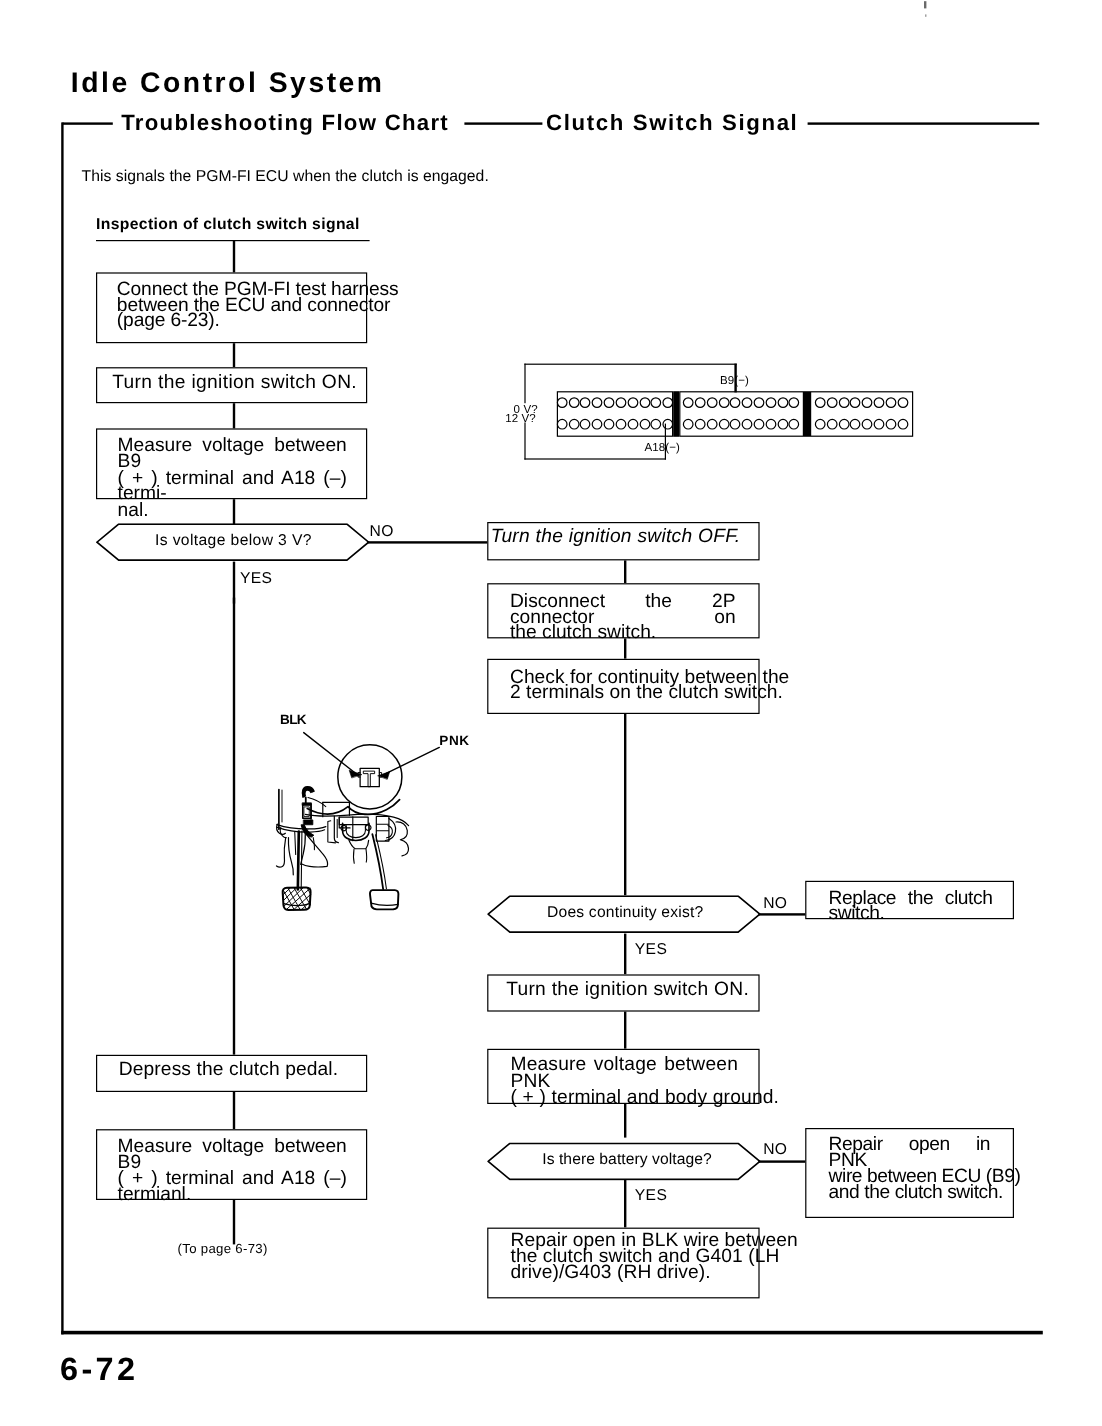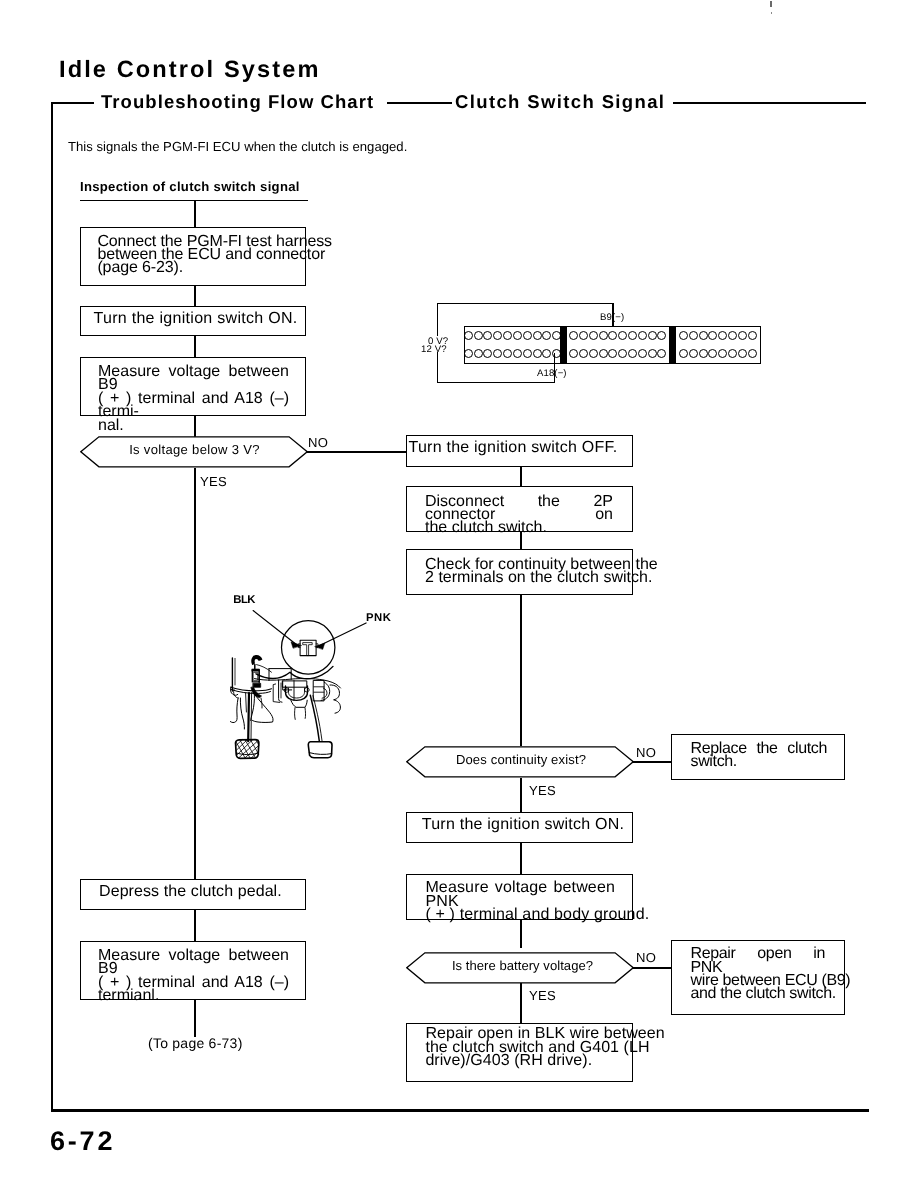--- a/index.html
+++ b/index.html
@@ -313,24 +313,24 @@
   <div class="conn" style="left:194px;top:910px;height:31px;"></div>
 
   <div class="fbox just" style="left:80px;top:941px;width:226px;height:59px;">
     <div class="t" style="top:7px;left:17px;right:16px;">
         <span class="ln jst">Measure voltage between B9</span>
         <span class="ln jst">( + ) terminal and A18 (–)</span>
         <span class="ln">termianl.</span>
       </div>
   </div>
   <div class="conn" style="left:194px;top:1000px;height:37px;"></div>
-  <div class="abs" style="left:148px;top:1034.5px;font-size:14px;letter-spacing:0.25px;">(To page 6-73)</div>
+  <div class="abs" style="left:148px;top:1034.5px;font-size:11px;letter-spacing:0.25px;">(To page 6-73)</div>
 
   <div class="fbox center" style="left:406px;top:435px;width:227px;height:32px;">
-    <div class="t" style="top:5.2px;left:0;right:13px;letter-spacing:0.23px;">
+    <div class="t" style="top:5.2px;left:0;right:13px;letter-spacing:0.23px;font-style:italic;">
         <span class="ln">Turn the ignition switch OFF.</span>
       </div>
   </div>
   <div class="conn" style="left:520px;top:467px;height:19px;"></div>
 
   <div class="fbox" style="left:406px;top:486px;width:227px;height:46px;">
     <div class="t" style="top:7.5px;left:18px;right:19px;">
         <span class="ln jst">Disconnect the 2P connector on</span>
         <span class="ln">the clutch switch.</span>
       </div>
@@ -383,21 +383,21 @@
   <div class="abs yn" style="left:529px;top:988px;">YES</div>
 
   <div class="fbox" style="left:406px;top:1023px;width:227px;height:59px;">
     <div class="t" style="top:3.2px;left:18.4px;right:8px;letter-spacing:0.06px;">
         <span class="ln">Repair open in BLK wire between</span>
         <span class="ln">the clutch switch and G401 (LH</span>
         <span class="ln">drive)/G403 (RH drive).</span>
       </div>
   </div>
 
-  <div class="fbox just" style="left:671px;top:734px;width:174px;height:46px;">
+  <div class="fbox just" style="left:671px;top:734px;width:174px;height:32px;">
     <div class="t" style="top:6.8px;left:18.5px;right:17px;letter-spacing:-0.35px;">
         <span class="ln jst">Replace the clutch</span>
         <span class="ln">switch.</span>
       </div>
   </div>
 
   <div class="fbox just" style="left:671px;top:940px;width:174px;height:75px;">
     <div class="t" style="top:6.2px;left:18.5px;right:19px;letter-spacing:-0.35px;">
         <span class="ln jst">Repair open in PNK</span>
         <span class="ln">wire between ECU (B9)</span>

